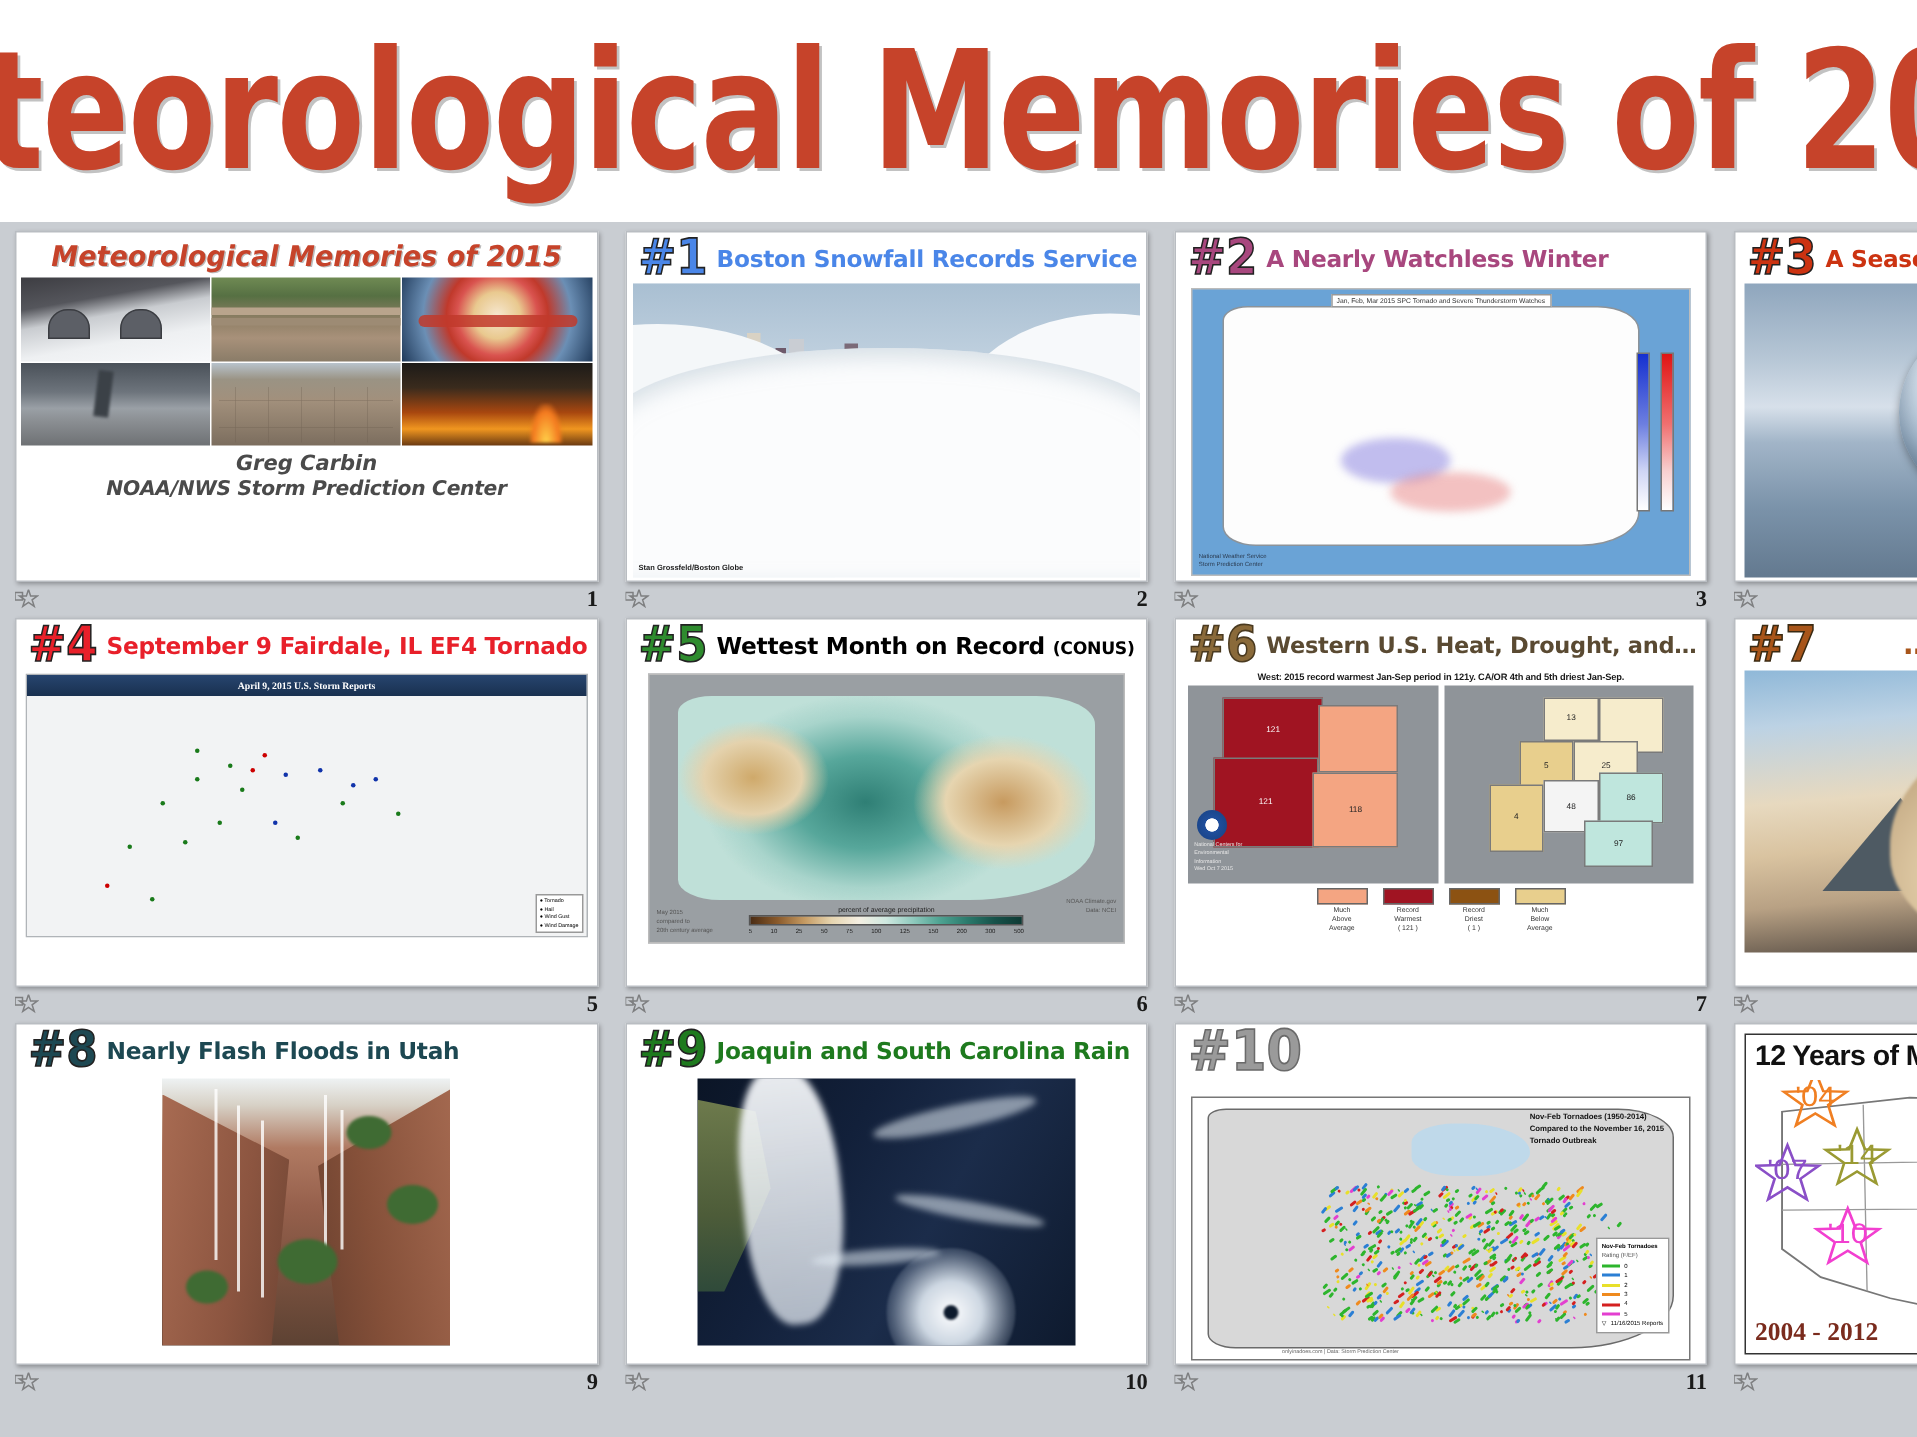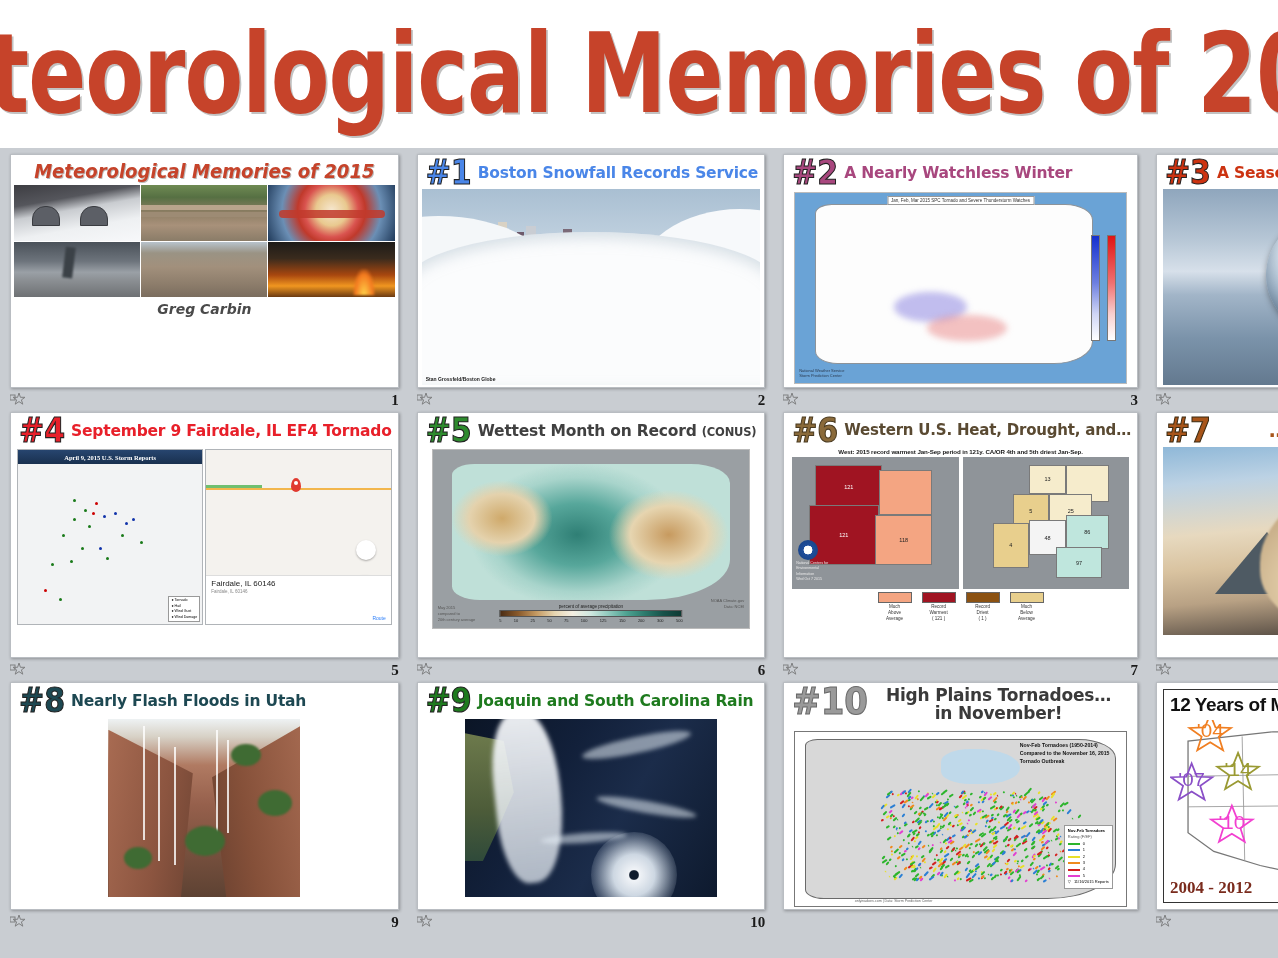--- a/index.html
+++ b/index.html
@@ -287,20 +287,21 @@
       <div class="s1-title">Meteorological Memories of 2015</div>
       <div class="s1-photos">
         <div class="ph ph-snow"></div>
         <div class="ph ph-flood"></div>
         <div class="ph ph-enso"></div>
         <div class="ph ph-tornado"></div>
         <div class="ph ph-drought"></div>
         <div class="ph ph-fire"></div>
       </div>
       <div class="s1-author">Greg Carbin</div>
+      <div class="s1-org">NOAA/NWS Storm Prediction Center</div>
     </div>
     <div class="slide-meta">
       <span class="rating-icon">
         <svg width="16" height="14" viewBox="0 0 16 14">
             <path d="M9 0l1.4 4.3H15l-3.6 2.6 1.4 4.3L9 8.6 5.2 11.2l1.4-4.3L3 4.3h4.6z" fill="none" stroke="#666" stroke-width="1"></path>
             <rect x="0" y="2" width="5" height="5" fill="none" stroke="#666" stroke-width="1"></rect>
           </svg>
       </span>
       <span class="slide-num">1</span>
     </div>
@@ -427,50 +428,38 @@
             <i style="left:66%;top:48%;background:#1a7a1a"></i>
               <i style="left:30%;top:22%;background:#1a7a1a"></i>
           </div>
           <div class="legend-sr">
             <div>● Tornado</div>
               <div>● Hail</div>
               <div>● Wind Gust</div>
               <div>● Wind Damage</div>
           </div>
         </div>
-        <div class="sr-right">
-          <div class="gm-green"></div>
-            <div class="gm-road"></div>
-          <div class="gm-pin"></div>
-          <div class="gm-btn"></div>
-          <div class="gm-btn2"></div>
-          <div class="gm-card">
-            <div class="gm-t1">Fairdale, IL 60146</div>
-            <div class="gm-t2">Fairdale, IL 60146</div>
-            <div class="gm-route">Route</div>
-          </div>
-        </div>
       </div>
     </div>
     <div class="slide-meta">
       <span class="rating-icon">
         <svg width="16" height="14" viewBox="0 0 16 14">
             <path d="M9 0l1.4 4.3H15l-3.6 2.6 1.4 4.3L9 8.6 5.2 11.2l1.4-4.3L3 4.3h4.6z" fill="none" stroke="#666" stroke-width="1"></path>
             <rect x="0" y="2" width="5" height="5" fill="none" stroke="#666" stroke-width="1"></rect>
           </svg>
       </span>
       <span class="slide-num">5</span>
     </div>
   </div>
 
   <div class="slide-cell">
     <div class="slide">
       <div class="stitle">
         <span class="hashnum" style="color:#2e8b2e">#5</span>
-        <span class="stxt" style="color:#404040">
+        <span class="stxt" style="color:#000000">
           <span>Wettest Month on Record</span>
           <span class="sub">(CONUS)</span>
         </span>
       </div>
       <div class="pic pic-precip">
         <div class="precip-us"></div>
         <div class="precip-note" style="white-space:pre-line">May 2015
 compared to
 20th century average</div>
         <div class="precip-src" style="white-space:pre-line">NOAA Climate.gov
@@ -649,24 +638,20 @@
           </svg>
       </span>
       <span class="slide-num">10</span>
     </div>
   </div>
 
   <div class="slide-cell">
     <div class="slide">
       <div class="stitle" style="align-items:flex-start;height:48px">
         <span class="hashnum" style="color:#9a9a9a;-webkit-text-stroke:1px #6a6a6a;font-size:34px">#10</span>
-        <span style="display:flex;flex-direction:column;align-items:center;flex:1;padding-right:8px">
-          <span class="stxt" style="color:#3a3a3a;font-size:17px">High Plains Tornadoes…</span>
-          <span class="stxt" style="color:#3a3a3a;font-size:17px">in November!</span>
-        </span>
       </div>
       <div class="pic pic-tor">
         <div class="tor-us"></div>
         <div class="tor-lakes"></div>
         <div class="tor-cap" style="white-space:pre-line">Nov-Feb Tornadoes (1950-2014)
 Compared to the November 16, 2015
 Tornado Outbreak</div>
         <div class="tor-tracks" id="tor-tracks">
             <i style="left: 55.1611%; top: 40.0047%; width: 2.41989px; background: rgb(43, 127, 212); transform: rotate(-42.3404deg);"></i>
             <i style="left: 79.7013%; top: 64.6499%; width: 3.25412px; background: rgb(45, 181, 45); transform: rotate(-35.4686deg);"></i>
@@ -1317,20 +1302,29 @@
               <span>5</span>
             </div>
           <div class="row">
               <span>▽</span>
               <span>11/16/2015 Reports</span>
             </div>
         </div>
         <div class="tor-src">onlyinadoes.com | Data: Storm Prediction Center</div>
       </div>
     </div>
+    <div class="slide-meta">
+      <span class="rating-icon">
+        <svg width="16" height="14" viewBox="0 0 16 14">
+            <path d="M9 0l1.4 4.3H15l-3.6 2.6 1.4 4.3L9 8.6 5.2 11.2l1.4-4.3L3 4.3h4.6z" fill="none" stroke="#666" stroke-width="1"></path>
+            <rect x="0" y="2" width="5" height="5" fill="none" stroke="#666" stroke-width="1"></rect>
+          </svg>
+      </span>
+      <span class="slide-num">11</span>
+    </div>
   </div>
 
   <div class="slide-cell">
     <div class="slide s12">
       <div class="s12-box">
         <div class="s12-title">12 Years of Met Memories</div>
         <div class="s12-map">
           <svg width="100%" height="100%" viewBox="0 0 240 150" preserveAspectRatio="none">
             <path d="M14 18 L14 96 L34 112 L70 124 L104 132 L148 126 L186 110 L214 86 L224 52 L210 22 L150 12 L80 10 Z" fill="none" stroke="#777" stroke-width="1"></path>
             <path d="M14 48 L224 44 M14 74 L214 72 M56 14 L58 120 M100 12 L102 128 M146 12 L148 126 M188 12 L186 110" stroke="#999" stroke-width=".7" fill="none"></path>

